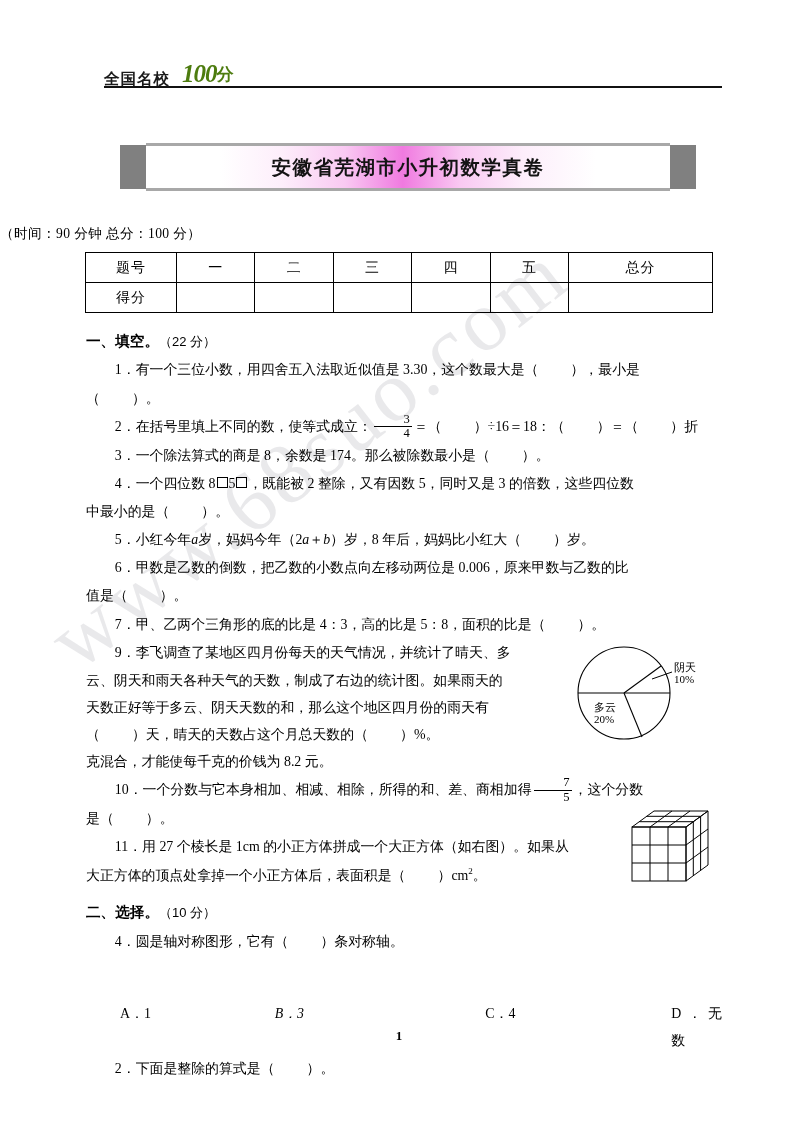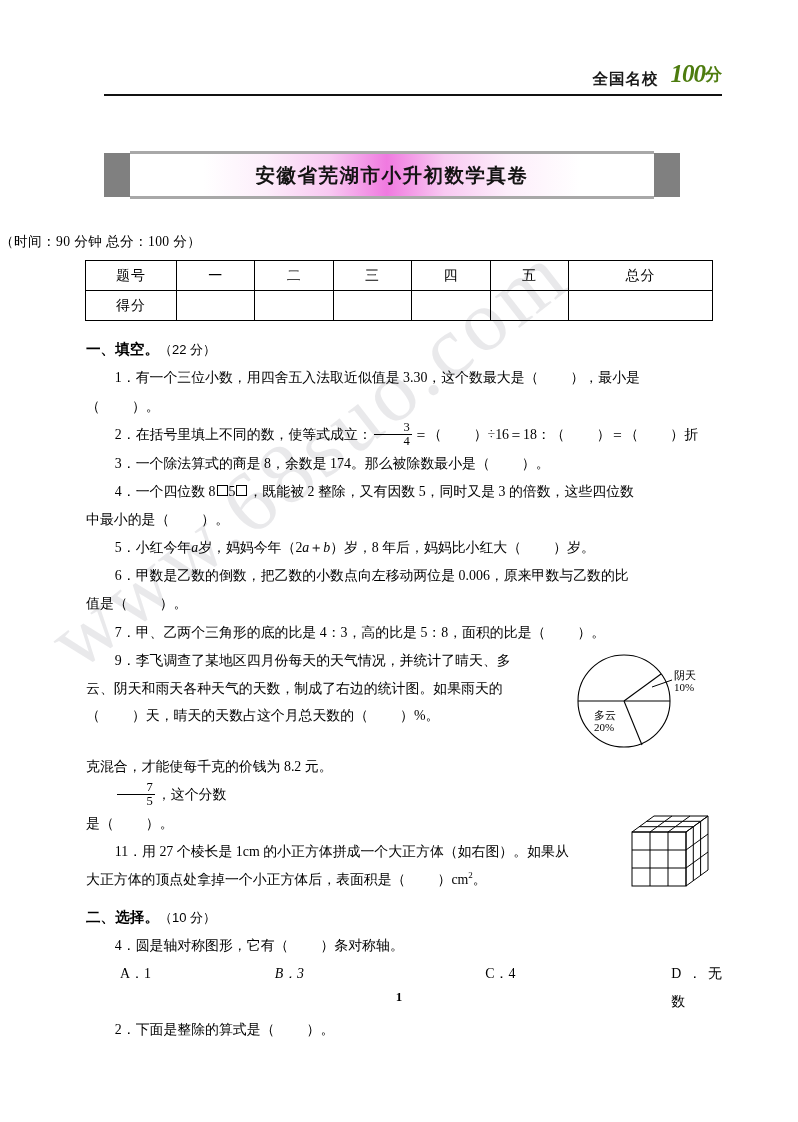--- a/index.html
+++ b/index.html
@@ -46,23 +46,22 @@
     z-index: 10;
     padding: 0;
   }
 
   
   .topbar {
     margin: 56px 76px 0 104px;
     display: flex;
     align-items: flex-end;
     border-bottom: 2.2px solid #111;
-    padding-bottom: 8px;
+    padding-bottom: 0;
     height: 30px;
-    justify-content: flex-end;
   }
   .topbar-title {
     font-family: "Liberation Sans", sans-serif;
     font-weight: bold;
     font-size: 15.5px;
     letter-spacing: 1px;
     color: #1a1a1a;
     line-height: 1;
   }
   .topbar-score {
@@ -84,21 +83,21 @@
   }
 
   
   .banner-wrap {
     margin: 55px 0 0 0;
     position: relative;
     height: 56px;
   }
   .banner {
     position: absolute;
-    left: 104px;
+    left: 120px;
     top: 0;
     width: 576px;
     height: 48px;
   }
   .banner .blk-l, .banner .blk-r {
     position: absolute;
     top: 2px;
     width: 26px;
     height: 44px;
     background: #808080;
@@ -221,21 +220,21 @@
     height: 84px;
     margin: 0px 0px 0 6px;
   }
   .clearf { clear: both; }
 
   .choices {
     text-indent: 0;
     margin: 0 0 0 34px;
     display: flex;
   }
-  .choices span { display: inline-block; }
+  .choices span { display: inline-block; margin-top: 44px; }
   .ch-a { width: 158px; }
   .ch-b { width: 215px; font-style: italic; }
   .ch-c { width: 190px; }
 
   
   .pagenum {
     position: absolute;
     bottom: 38px;
     left: 0; right: 0;
     text-align: center;
@@ -330,26 +329,27 @@
         <line x1="80" y1="38" x2="100" y2="31" stroke="#000" stroke-width="1"></line>
         <text x="102" y="30" font-family="Liberation Serif, serif" font-size="11" fill="#000">阴天</text>
         <text x="102" y="42" font-family="Liberation Serif, serif" font-size="11" fill="#000">10%</text>
         <text x="22" y="70" font-family="Liberation Serif, serif" font-size="11" fill="#000">多云</text>
         <text x="22" y="82" font-family="Liberation Serif, serif" font-size="11" fill="#000">20%</text>
       </svg>
     </div>
 
     <p class="q"><span>9．李飞调查了某地区四月份每天的天气情况，并统计了晴天、多</span></p>
     <p class="q-cont"><span>云、阴天和雨天各种天气的天数，制成了右边的统计图。如果雨天的</span></p>
+    <p class="q-cont"><span>天数正好等于多云、阴天天数的和，那么这个地区四月份的雨天有</span></p>
     <p class="q-cont"><span>（</span><span class="blank"></span><span>）天，晴天的天数占这个月总天数的（</span><span class="blank"></span><span>）%。</span></p>
     <div class="clearf"></div>
 
     <p class="q-cont"><span>克混合，才能使每千克的价钱为 8.2 元。</span></p>
 
-    <p class="q"><span class="frac"><span class="num">7</span><span class="den">5</span></span><span>，这个分数</span></p>
+    <p class="q"><span>10．一个分数与它本身相加、相减、相除，所得的和、差、商相加得</span><span class="frac"><span class="num">7</span><span class="den">5</span></span><span>，这个分数</span></p>
 
     <div class="fig-cube">
       <svg width="96" height="84" viewBox="0 0 96 84">
         <g stroke="#000" stroke-width="1" fill="none">
 
           <rect x="6" y="22" width="54" height="54"></rect>
           <line x1="24" y1="22" x2="24" y2="76"></line>
           <line x1="42" y1="22" x2="42" y2="76"></line>
           <line x1="6" y1="40" x2="60" y2="40"></line>
           <line x1="6" y1="58" x2="60" y2="58"></line>

